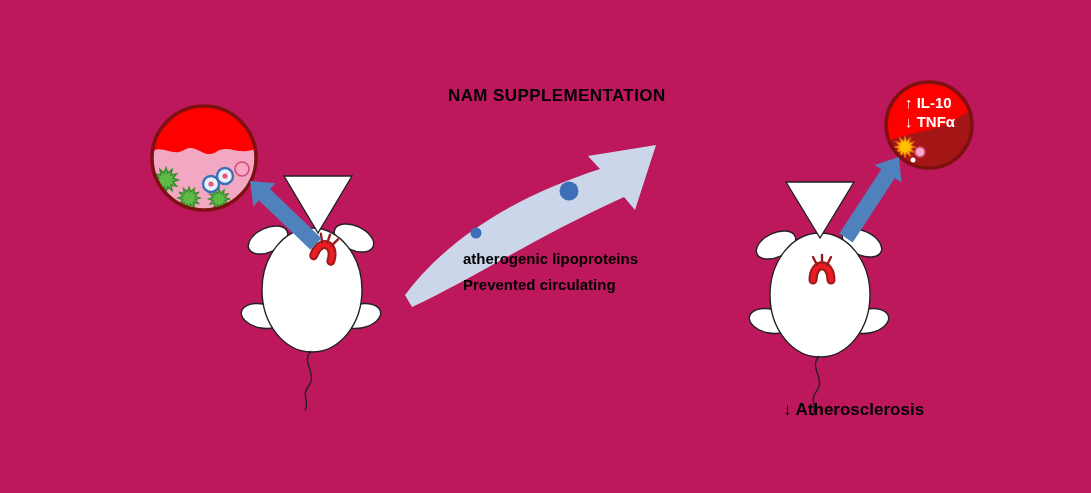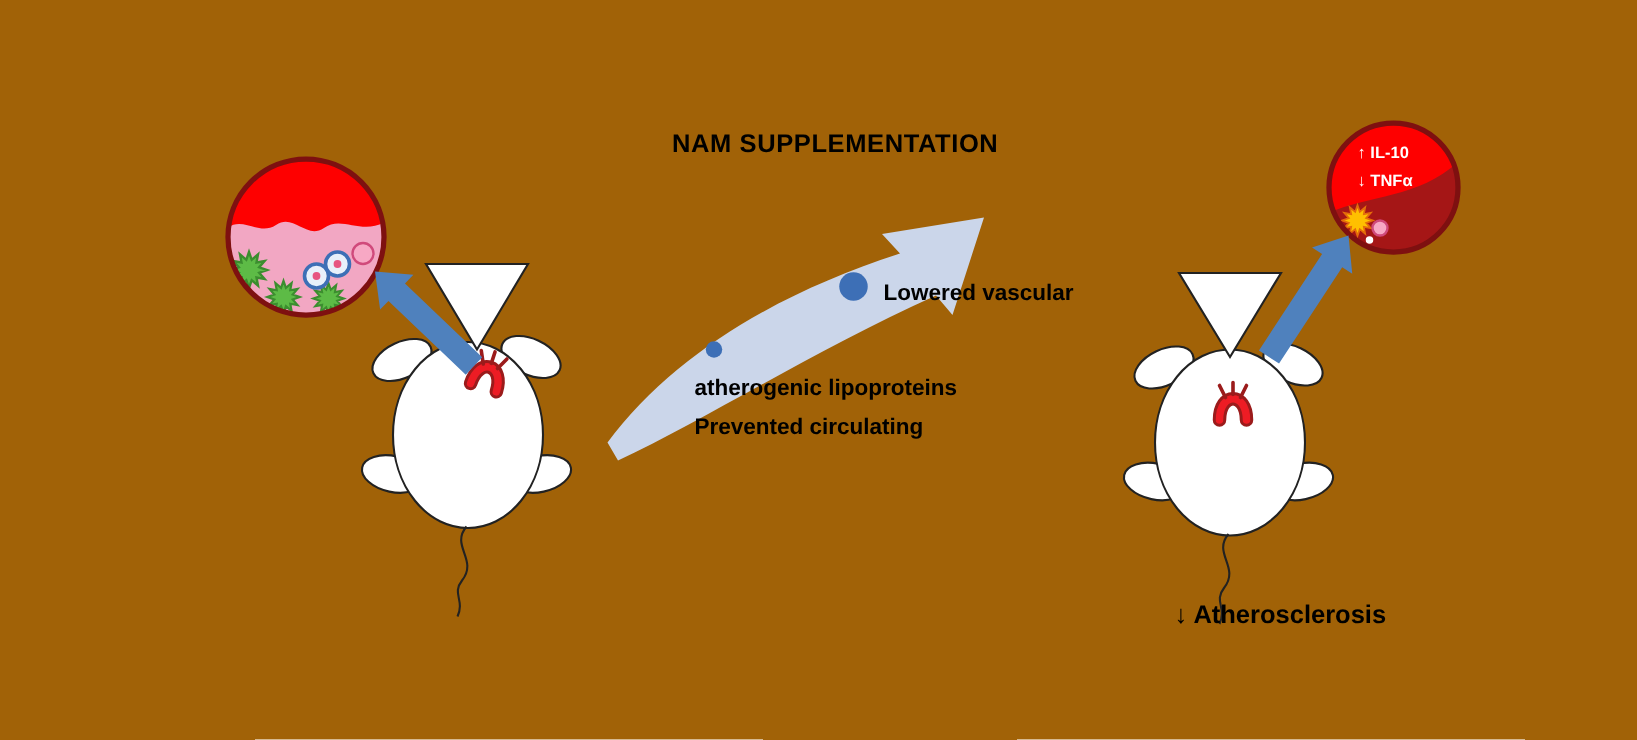--- a/index.html
+++ b/index.html
@@ -1,34 +1,34 @@
 <!DOCTYPE html>
 <html style="--accent-blue: #4F81BD; --bullet-blue: #3D6FB6; --swoosh: #CBD6EA; --red: #FE0000; --dark-red: #A51616; --maroon: #7E1010; --pink: #F2A7C3; --green: #5DBB46; --green-dark: #3C8D2F; --yellow: #FFC000;"><head>
 <meta charset="utf-8">
 <style>
   html, body { margin: 0; padding: 0; background: #ffffff; }
   .canvas {
     position: relative;
     width: 1091px;
     height: 493px;
-    background: #a16207;
+    background: #be185d;
     font-family: "Liberation Sans", sans-serif;
     overflow: hidden;
   }
   .layer { position: absolute; left: 0; top: 0; }
   .label {
     position: absolute;
     font-weight: bold;
     color: #000000;
     white-space: nowrap;
   }
   .title        { left: 448px; top: 86px;  font-size: 17px; letter-spacing: 0.4px; }
   .bullet-large { left: 589px; top: 183px; font-size: 15px; line-height: 26px; }
   .bullet-small { left: 463px; top: 246px; font-size: 15px; line-height: 26px; }
-  .inset-right-text { left: 905px; top: 93px; font-size: 11px; line-height: 19px; color: #ffffff; }
+  .inset-right-text { left: 905px; top: 93px; font-size: 15px; line-height: 19px; color: #ffffff; }
   .outcome      { left: 783px; top: 400px; font-size: 17px; }
 
   
   .outline   { fill: #ffffff; stroke: #222222; stroke-width: 1.4px; }
   .thinline  { fill: none; stroke: #222222; stroke-width: 1.4px; }
   .tri       { fill: #ffffff; stroke: #222222; stroke-width: 1.4px; }
   .blue-arrow{ fill: var(--accent-blue); }
   .swoosh    { fill: var(--swoosh); }
   .dot       { fill: var(--bullet-blue); }
   .inset-bg  { fill: var(--red); }
@@ -115,21 +115,20 @@
     <use href="#aorta" transform="translate(326,247) rotate(18)"></use>
     <use href="#aorta" transform="translate(822,268)"></use>
 
     <polygon class="blue-arrow" points="321.5,238.2 270,189 275.6,183.2 250,181 253.4,206.4 259,200.6 310.5,249.8"></polygon>
     <polygon class="blue-arrow" points="852.7,242.4 894.8,178.1 901.5,182.5 899,157 874.7,165 881.4,169.3 839.3,233.6"></polygon>
   </svg>
 
   <div class="label title">NAM SUPPLEMENTATION</div>
 
   <div class="label bullet-large">
-    <div>Lowered vascular</div>
   </div>
 
   <div class="label bullet-small">
     <div>atherogenic lipoproteins</div>
     <div>Prevented circulating</div>
   </div>
 
   <div class="label inset-right-text">
     <div>↑ IL-10</div>
     <div>↓ TNFα</div>

